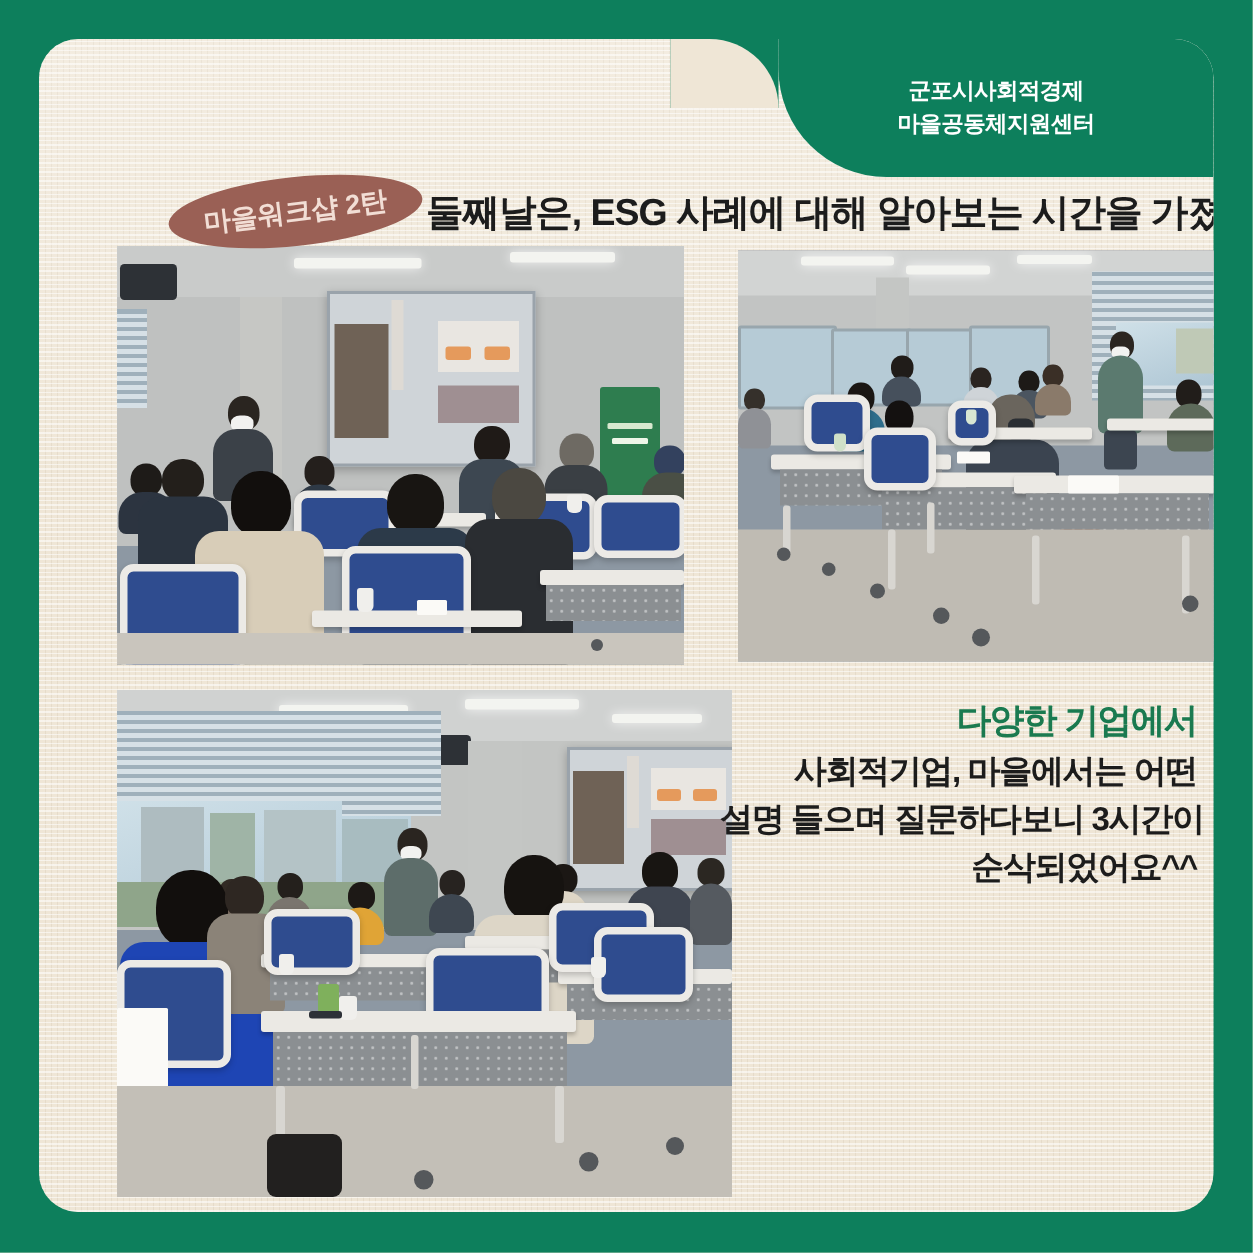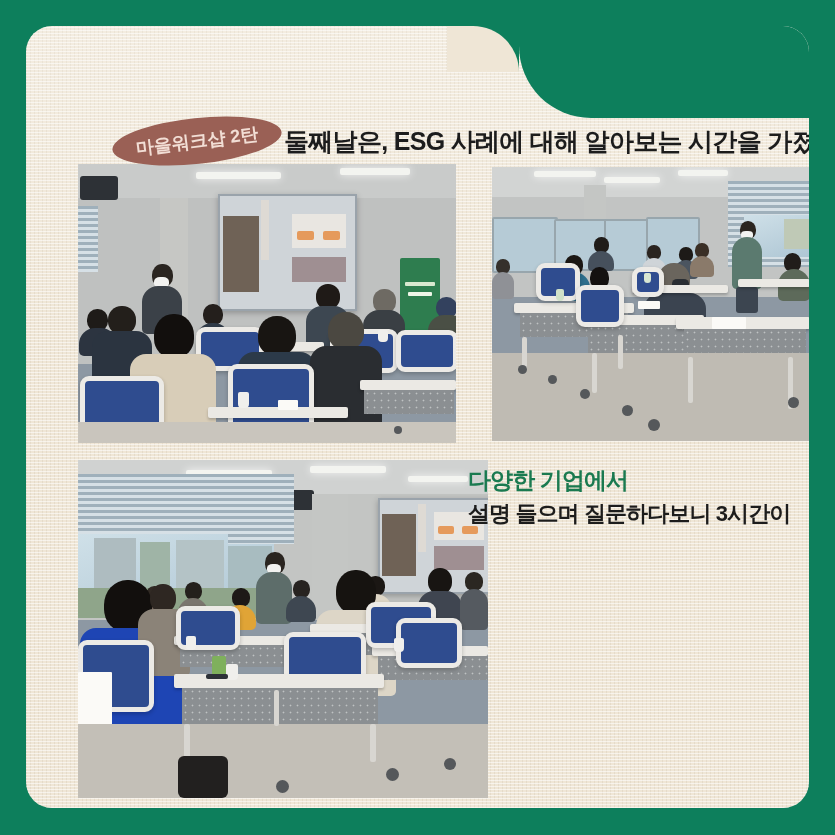--- a/index.html
+++ b/index.html
@@ -124,38 +124,42 @@
   .mask      {position:absolute;background:#f2f2f0;border-radius:40%;}
   .floor     {position:absolute;background:#c9c5bd;}
   .partition {position:absolute;background:#b6cbd6;border:2px solid #98a6ad;border-radius:2px;}
   .cup       {position:absolute;background:#f0efec;border-radius:2px 2px 4px 4px;}
   .banner    {position:absolute;background:#2e7d4f;border-radius:2px;}
   .paper     {position:absolute;background:#fbfaf7;border-radius:1px;}
   .pillar    {position:absolute;background:#c4c6c4;}
 
   
   .textblock{
-    position:absolute;left:442px;top:438px;width:318px;
-    z-index:5;text-align:left;
+    position:absolute;left:454px;top:438px;width:318px;
+    z-index:5;text-align:right;
   }
   .tline{
     font-size:22px;font-weight:bold;letter-spacing:-.9px;
     line-height:1.47;white-space:nowrap;color:#1c1c1c;
   }
   .tline.green{color:#1a7a50;font-size:23px;}
 </style>
 </head>
 <body>
 
 <div id="card">
 
   <div id="panel">
 
     <div class="hdr-blob-tail"></div>
     <div class="hdr-blob"></div>
+    <div class="hdr-text">
+      <span>군포시사회적경제</span>
+      <span>마을공동체지원센터</span>
+    </div>
 
     <div class="badge">
       <div class="badge-bg"></div>
       <div class="badge-label">마을워크샵 2탄</div>
     </div>
 
     <div class="headline">둘째날은, ESG 사례에 대해 알아보는 시간을 가졌어요</div>
 
     <div class="photo" id="photo1">
       <div class="ph-inner">
@@ -448,17 +452,19 @@
         <div class="caster" style="left:198px;top:320px;width:13px;height:13px;"></div>
         <div class="caster" style="left:308px;top:308px;width:13px;height:13px;"></div>
         <div class="caster" style="left:366px;top:298px;width:12px;height:12px;"></div>
         <div class="caster" style="left:100px;top:300px;width:12px;height:12px;"></div>
         <div style="position:absolute;left:100px;top:296px;width:50px;height:42px;background:#22201f;border-radius:6px;"></div>
       </div>
     </div>
 
     <div class="textblock">
       <div class="tline green">다양한 기업에서</div>
+      <div class="tline">사회적기업, 마을에서는 어떤</div>
       <div class="tline">설명 들으며 질문하다보니 3시간이</div>
+      <div class="tline">순삭되었어요^^</div>
     </div>
 
   </div>
 </div>
 
 </body></html>

